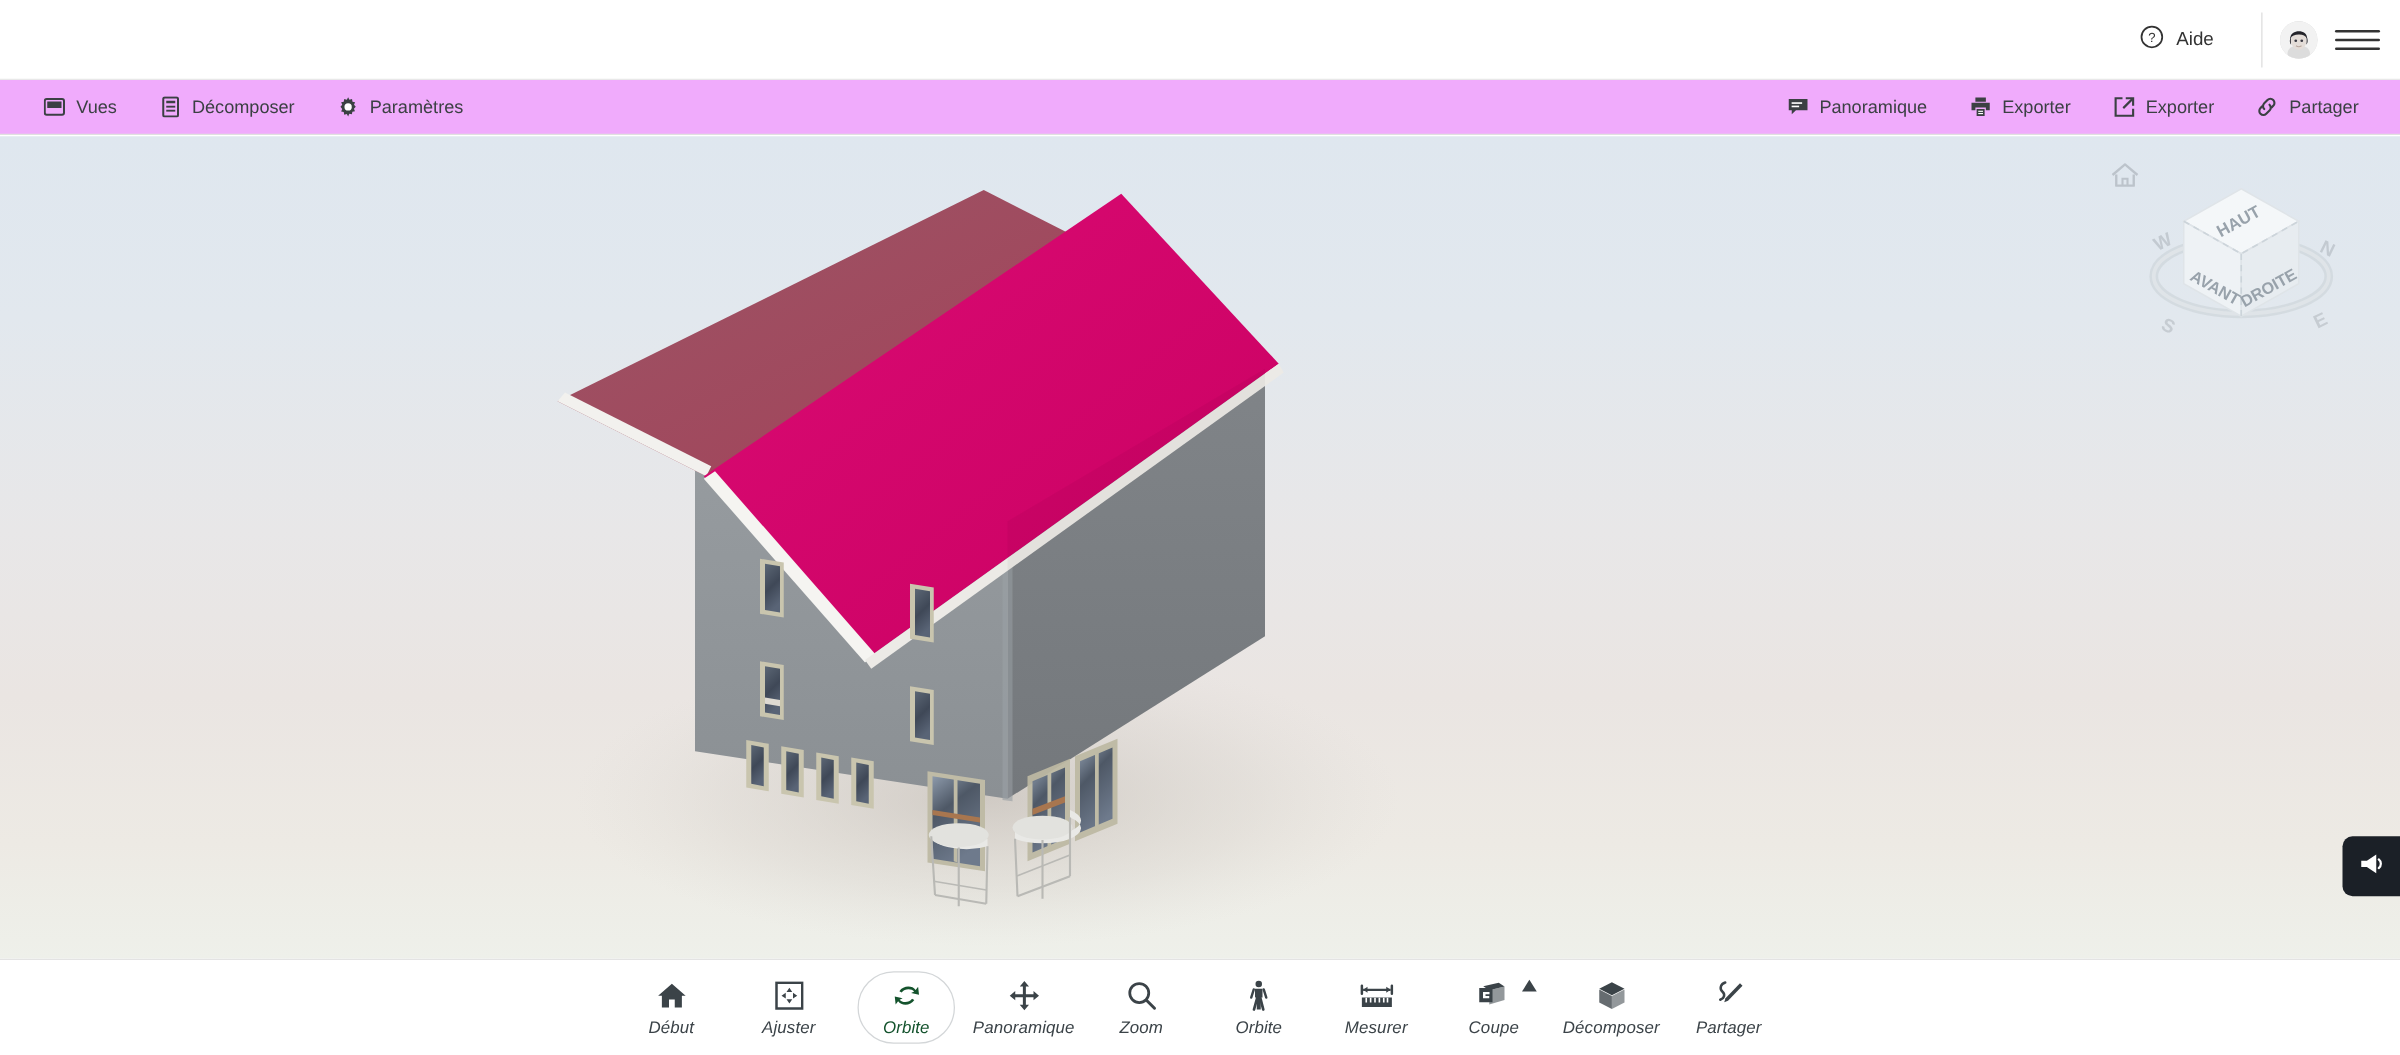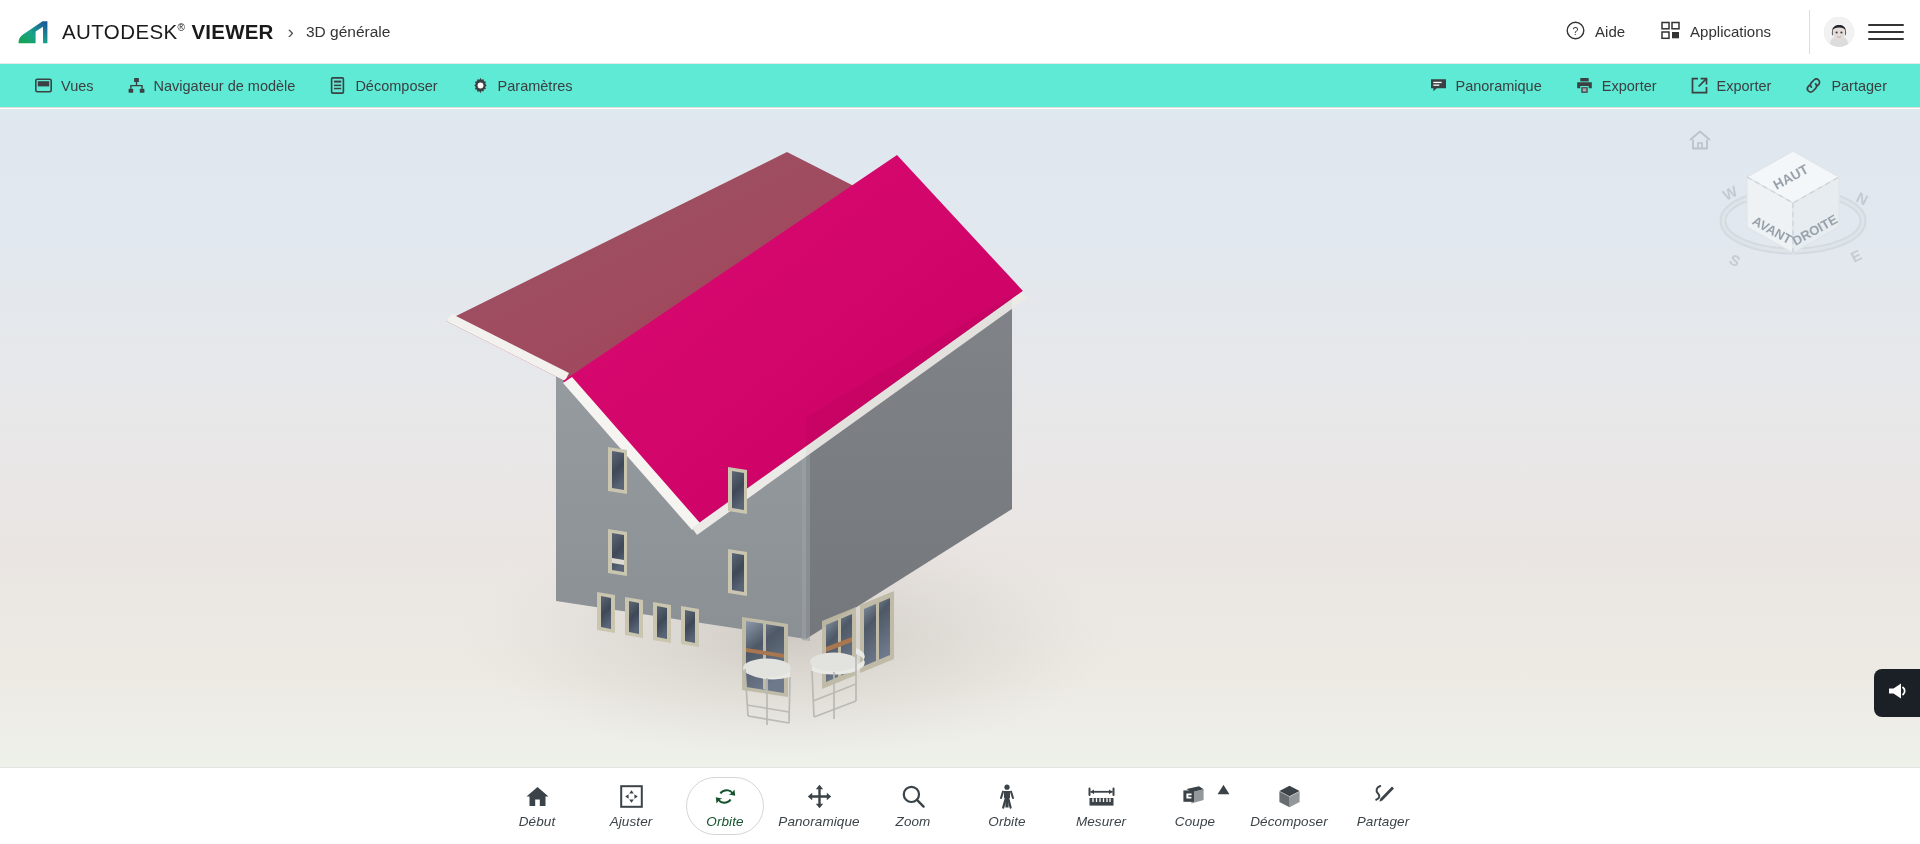--- a/index.html
+++ b/index.html
@@ -58,21 +58,21 @@
     width: 36px; height: 36px; margin-left: 14px; margin-right: 6px;
     display: flex; flex-direction: column; justify-content: center;
     gap: 5px; cursor: pointer;
   }
   .hamburger span { display: block; height: 2px; background: #333; border-radius: 1px; }
 
   
   .subbar {
     position: absolute; top: 64px; left: 0;
     width: 1920px; height: 44px;
-    background: #5eead4; border-bottom: 1px solid #e0e0e0;
+    background: #f0abfc; border-bottom: 1px solid #e0e0e0;
     display: flex; align-items: center; z-index: 29;
   }
   .sub-left { display: flex; align-items: center; padding-left: 18px; }
   .sub-right { margin-left: auto; display: flex; align-items: center; padding-right: 16px; }
   .sub-btn {
     display: flex; align-items: center; gap: 9px;
     height: 44px; padding: 0 17px;
     font-size: 14.5px; color: #3b4043; cursor: pointer;
     white-space: nowrap;
   }
@@ -143,63 +143,32 @@
   .tool .caret {
     position: absolute; top: 6px; right: 12px;
   }
 </style>
 </head>
 <body>
 
 <div id="app">
 
   <div class="header">
-    <div class="brand">
-      <span>
-        <svg class="adsk-logo" viewBox="0 0 30 28">
-          <defs>
-            <linearGradient id="adskg" x1="0" y1="1" x2="1" y2="0">
-              <stop offset="0" stop-color="#13a24a"></stop>
-              <stop offset="0.45" stop-color="#18a38a"></stop>
-              <stop offset="1" stop-color="#1a4f9e"></stop>
-            </linearGradient>
-          </defs>
-          <path d="M24.6 3.2 L5.0 16.4 C2.0 18.4 0.6 21.2 0.6 24.2 L0.6 25.2 L17.6 25.2 L17.6 13.6 L25.0 8.7 L25.0 25.2 L29.4 25.2 L29.4 3.2 Z" fill="url(#adskg)"></path>
-        </svg>
-      </span>
-      <span class="brand-text">
-        <span class="light">AUTODESK</span><span class="sup">®</span>
-        <span class="bold">VIEWER</span>
-      </span>
-      <span class="crumb-sep">›</span>
-      <span class="crumb-title">3D générale</span>
-    </div>
 
     <div class="header-right">
       <div class="hdr-btn">
         <span>
           <svg width="19" height="19" viewBox="0 0 19 19">
             <circle cx="9.5" cy="9.5" r="8.3" fill="none" stroke="#333" stroke-width="1.4"></circle>
             <text x="9.5" y="13.6" font-size="10.5" font-family="Liberation Sans, sans-serif" text-anchor="middle" fill="#333">?</text>
           </svg>
         </span>
         <span>Aide</span>
       </div>
 
-      <div class="hdr-btn">
-        <span>
-          <svg width="19" height="19" viewBox="0 0 19 19">
-            <rect x="1" y="1.5" width="7" height="6.3" fill="none" stroke="#333" stroke-width="1.5"></rect>
-            <rect x="11" y="1.5" width="7" height="6.3" fill="none" stroke="#333" stroke-width="1.5"></rect>
-            <rect x="1" y="11" width="7" height="6.3" fill="none" stroke="#333" stroke-width="1.5"></rect>
-            <rect x="11" y="11" width="7" height="6.3" fill="#333"></rect>
-          </svg>
-        </span>
-        <span>Applications</span>
-      </div>
 
       <div class="hdr-divider"></div>
 
       <div class="avatar">
         <svg width="30" height="30" viewBox="0 0 30 30">
           <rect width="30" height="30" fill="#f2f2f2"></rect>
           <ellipse cx="15" cy="26" rx="9" ry="7" fill="#dcdcdc"></ellipse>
           <ellipse cx="15" cy="15.5" rx="6.3" ry="7.2" fill="#e4ddd8"></ellipse>
           <path d="M8.4 13.5 C8.0 6.5 22.2 6.0 21.6 13.8 C20.4 11.6 18.6 10.6 15.2 10.6 C11.6 10.6 9.6 11.6 8.4 13.5 Z" fill="#24242a"></path>
           <path d="M8.5 12.4 C7.2 16.2 8.3 18.2 8.9 18.6 C8.6 16.6 8.5 14.4 8.9 12.6 Z" fill="#24242a"></path>
@@ -224,31 +193,20 @@
       <div class="sub-btn">
         <span>
           <svg width="17" height="17" viewBox="0 0 17 17">
             <rect x="0.8" y="2.2" width="15.4" height="12.6" rx="1.6" fill="none" stroke="#3b4043" stroke-width="1.6"></rect>
             <rect x="2.8" y="4.2" width="11.4" height="5.2" fill="#3b4043"></rect>
           </svg>
         </span>
         <span>Vues</span>
       </div>
 
-      <div class="sub-btn">
-        <span>
-          <svg width="17" height="17" viewBox="0 0 17 17">
-            <rect x="6.1" y="1.1" width="4.8" height="4.0" rx="0.6" fill="#3b4043"></rect>
-            <rect x="0.6" y="11.8" width="4.6" height="4.0" rx="0.6" fill="#3b4043"></rect>
-            <rect x="11.8" y="11.8" width="4.6" height="4.0" rx="0.6" fill="#3b4043"></rect>
-            <path d="M8.5 5.1 L8.5 8.6 M2.9 11.8 L2.9 8.6 L14.1 8.6 L14.1 11.8" fill="none" stroke="#3b4043" stroke-width="1.4"></path>
-          </svg>
-        </span>
-        <span>Navigateur de modèle</span>
-      </div>
 
       <div class="sub-btn">
         <span>
           <svg width="17" height="17" viewBox="0 0 17 17">
             <rect x="2.6" y="0.9" width="11.8" height="15.2" rx="1.2" fill="none" stroke="#3b4043" stroke-width="1.6"></rect>
             <rect x="5.0" y="3.6" width="7.2" height="2.0" fill="#3b4043"></rect>
             <rect x="5.0" y="7.6" width="7.2" height="1.5" fill="#3b4043"></rect>
             <rect x="5.0" y="10.8" width="7.2" height="1.5" fill="#3b4043"></rect>
           </svg>
         </span>

